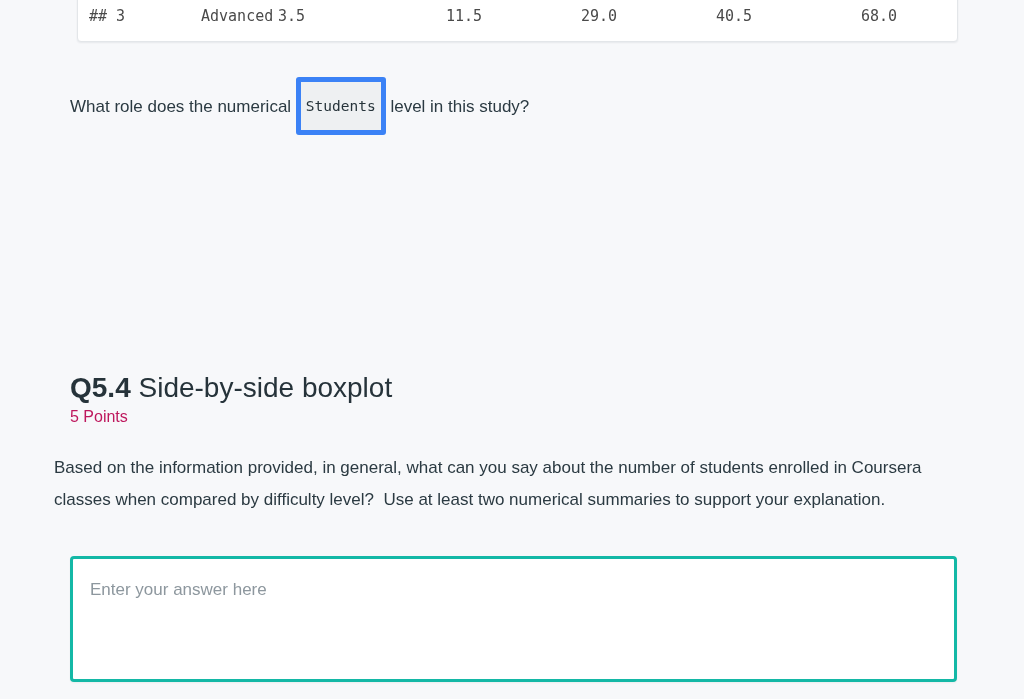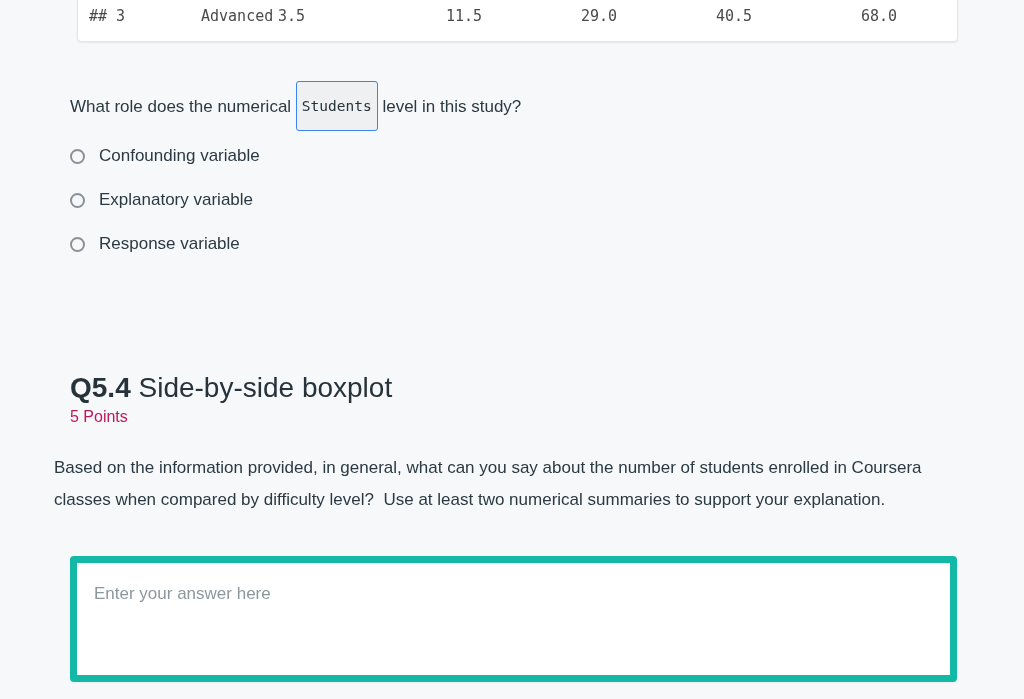--- a/index.html
+++ b/index.html
@@ -70,21 +70,21 @@
     top: 93px;
     width: 880px;
     font-size: 17px;
     line-height: 26px;
     color: #2b3a42;
   }
   code.inline-code {
     font-family: "DejaVu Sans Mono", monospace;
     font-size: 14.5px;
     background: #eef0f2;
-    border: 1px solid #3b82f6;
+    border: 5px solid #3b82f6;
     border-radius: 3px;
     padding: 16px 5px;
     color: #26333a;
     vertical-align: 1px;
   }
 
   .options {
     position: absolute;
     left: 70px;
     top: 134px;
@@ -145,21 +145,21 @@
   }
 
   
   .answer-box {
     position: absolute;
     left: 70px;
     top: 556px;
     width: 887px;
     height: 126px;
     background: #ffffff;
-    border: 7px solid #14b8a6;
+    border: 3px solid #14b8a6;
     border-radius: 4px;
     box-sizing: border-box;
     box-shadow: 0 1px 2px rgba(20, 30, 40, 0.05);
   }
   .answer-placeholder {
     position: absolute;
     left: 17px;
     top: 19px;
     font-size: 17px;
     line-height: 24px;
@@ -179,34 +179,20 @@
       <span class="code-cell c-num c-n1">3.5</span>
       <span class="code-cell c-num c-n2">11.5</span>
       <span class="code-cell c-num c-n3">29.0</span>
       <span class="code-cell c-num c-n4">40.5</span>
       <span class="code-cell c-num c-n5">68.0</span>
     </div>
   </div>
 
   <div class="mc-question"><span>What role does the numerical </span><code class="inline-code">Students</code><span> level in this study?</span></div>
 
-  <div class="options">
-    <div class="option-row">
-      <span class="radio"></span>
-      <span class="option-label">Confounding variable</span>
-    </div>
-    <div class="option-row">
-      <span class="radio"></span>
-      <span class="option-label">Explanatory variable</span>
-    </div>
-    <div class="option-row">
-      <span class="radio"></span>
-      <span class="option-label">Response variable</span>
-    </div>
-  </div>
 
   <div class="q-heading"><span class="q-num">Q5.4</span><span> Side-by-side boxplot</span></div>
   <div class="q-points">5 Points</div>
 
   <div class="q-body">Based on the information provided, in general, what can you say about the number of students enrolled in Coursera classes when compared by difficulty level?  Use at least two numerical summaries to support your explanation.</div>
 
   <div class="answer-box">
     <div class="answer-placeholder">Enter your answer here</div>
   </div>
 

